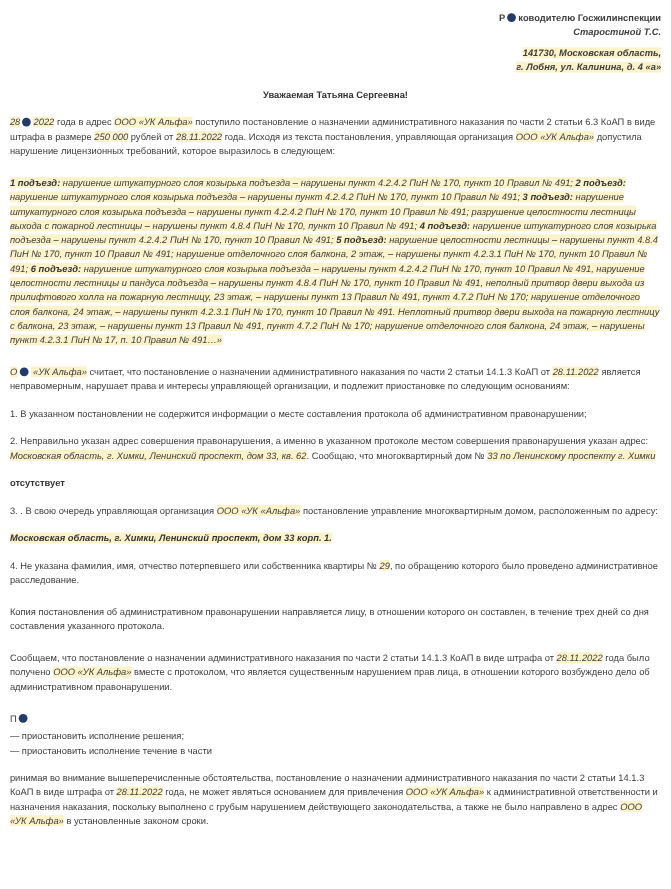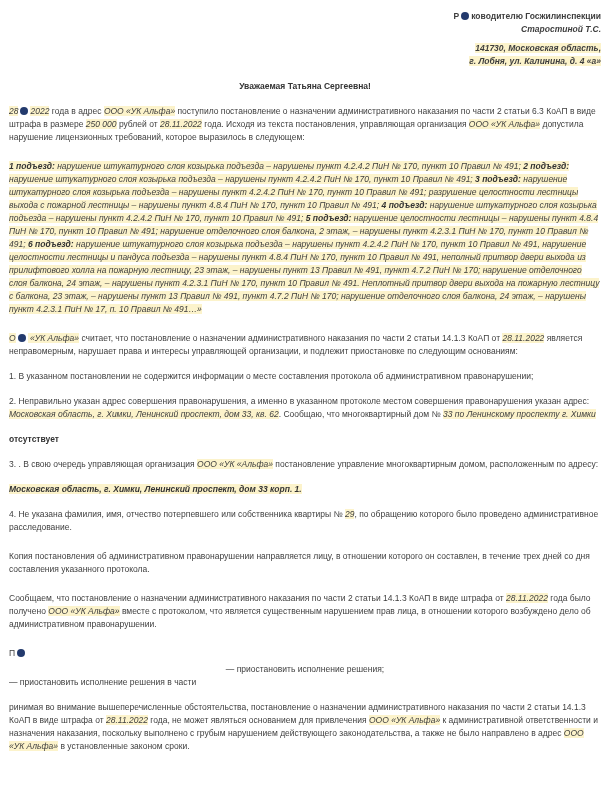--- a/index.html
+++ b/index.html
@@ -6,21 +6,21 @@
   body {
     width:610px; min-height:808px;
     font-family:"Liberation Sans", sans-serif;
     font-size:8.5px; line-height:13px;
     color:#3e3e3e;
     -webkit-font-smoothing:antialiased;
   }
   .page { padding:10px 9px 14px 9px; box-sizing:border-box; width:610px; }
   .para { margin:10px 0 0 0; }
   .sp-none { margin-top:0; }
-  .sp-xs   { margin-top:3px;text-align:center; }
+  .sp-xs   { margin-top:3px; }
   .sp-sm   { margin-top:6px; }
   .sp-md   { margin-top:12px; }
   .sp-lg   { margin-top:16px; }
   .sp-xl   { margin-top:27px; }
   .al-right  { text-align:right;font-weight:bold; }
   .al-center { text-align:center; }
   .hl { background:var(--hl,#fcf3cb); }
   .it { font-style:italic; }
   .bd { font-weight:bold; color:#333333; }
   .dot {
@@ -45,16 +45,16 @@
       <div class="para sp-md"><span class="">1. В указанном постановлении не содержится информации о месте составления протокола об административном правонарушении;</span></div>
       <div class="para sp-md"><span class="">2. Неправильно указан адрес совершения правонарушения, а именно в указанном протоколе местом совершения правонарушения указан адрес: </span><span class="hl it">Московская область, г. Химки, Ленинский проспект, дом 33, кв. 62</span><span class="">. Сообщаю, что многоквартирный дом № </span><span class="hl it">33 по Ленинскому проспекту г. Химки</span></div>
       <div class="para sp-md"><span class="bd">отсутствует</span></div>
       <div class="para sp-md"><span class="">3. . В свою очередь управляющая организация </span><span class="hl it">ООО «УК «Альфа»</span><span class=""> постановление управление многоквартирным домом, расположенным по адресу:</span></div>
       <div class="para sp-md"><span class="hl it bd">Московская область, г. Химки, Ленинский проспект, дом 33 корп. 1.</span></div>
       <div class="para sp-md"><span class="">4. Не указана фамилия, имя, отчество потерпевшего или собственника квартиры № </span><span class="hl it">29</span><span class="">, по обращению которого было проведено административное расследование.</span></div>
       <div class="para sp-lg"><span class="">Копия постановления об административном правонарушении направляется лицу, в отношении которого он составлен, в течение трех дней со дня составления указанного протокола.</span></div>
       <div class="para sp-lg"><span class="">Сообщаем, что постановление о назначении административного наказания по части 2 статьи 14.1.3 КоАП в виде штрафа от </span><span class="hl it">28.11.2022</span><span class=""> года было получено </span><span class="hl it">ООО «УК Альфа»</span><span class=""> вместе с протоколом, что является существенным нарушением прав лица, в отношении которого возбуждено дело об административном правонарушении.</span></div>
       <div class="para sp-lg"><span class="">П</span><span class="dot"></span></div>
       <div class="para sp-xs"><span class="">— приостановить исполнение решения;</span></div>
-      <div class="para sp-none"><span class="">— приостановить исполнение решения в части</span></div>
+      <div class="para sp-none"><span class="">— приостановить исполнение течение в части</span></div>
       <div class="para sp-md"><span class="">ринимая во внимание вышеперечисленные обстоятельства, постановление о назначении административного наказания по части 2 статьи 14.1.3 КоАП в виде штрафа от </span><span class="hl it">28.11.2022</span><span class=""> года, не может являться основанием для привлечения </span><span class="hl it">ООО «УК Альфа»</span><span class=""> к административной ответственности и назначения наказания, поскольку выполнено с грубым нарушением действующего законодательства, а также не было направлено в адрес </span><span class="hl it">ООО «УК Альфа»</span><span class=""> в установленные законом сроки.</span></div>
     </div>
 </div>
 
 </body></html>

